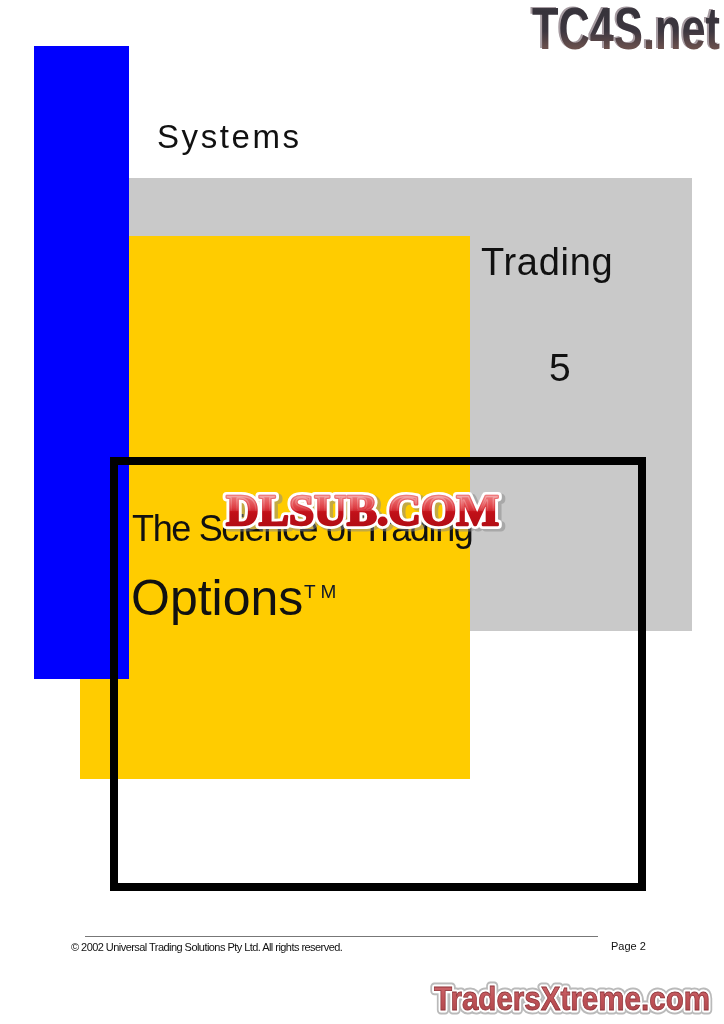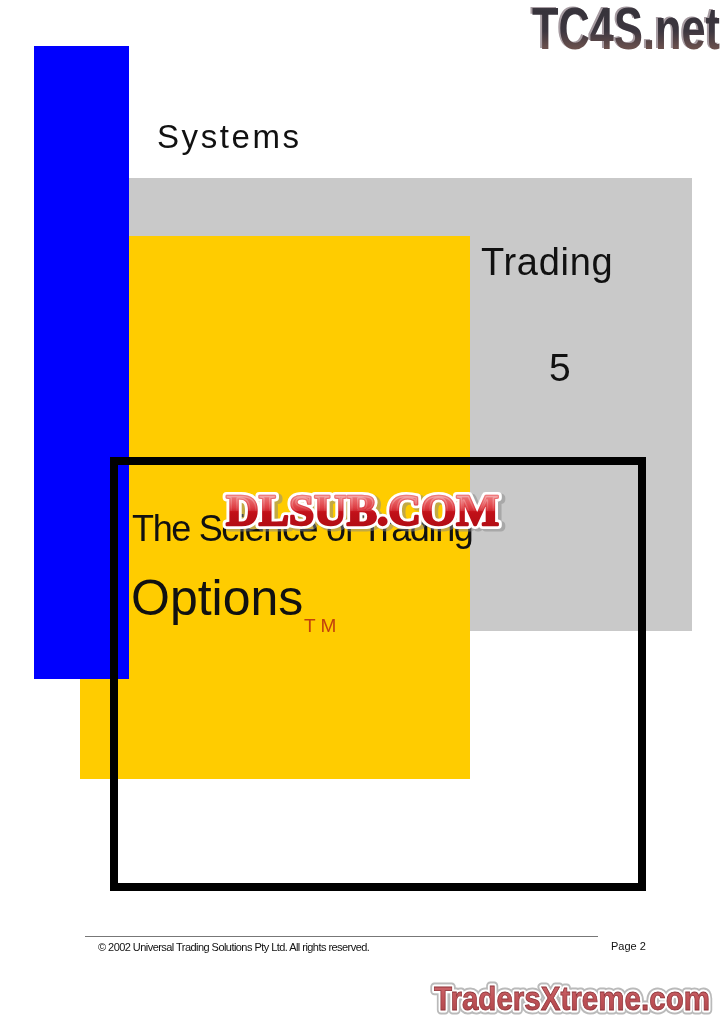--- a/index.html
+++ b/index.html
@@ -21,21 +21,21 @@
 <div class="abs" style="left:157px;top:120px;font-size:33px;letter-spacing:2.6px;color:#111;line-height:1;">Systems</div>
 
 <div class="abs" style="left:481px;top:243px;font-size:38px;letter-spacing:0.7px;color:#111;line-height:1;">Trading</div>
 
 <div class="abs" style="left:549px;top:348px;font-size:39px;color:#111;line-height:1;">5</div>
 
 <div class="abs" style="left:132px;top:511px;font-size:36px;letter-spacing:-1.35px;color:#111;line-height:1;">The Science of Trading</div>
 
 <div class="abs" style="left:131px;top:557px;font-size:50px;letter-spacing:0px;color:#111;line-height:1;margin-top:16px;">Options</div>
 
-<div class="abs" style="left:304px;top:616px;font-size:19px;letter-spacing:5px;color:#c2410c;line-height:1;">TM</div>
+<div class="abs" style="left:304px;top:582px;font-size:19px;letter-spacing:5px;color:#0f172a;line-height:1;">TM</div>
 
 <svg class="abs" style="left:525px;top:-2px;" width="200" height="58" viewBox="0 0 200 58">
   <defs>
     <linearGradient id="tcgrad" x1="0" y1="0" x2="0" y2="1">
       <stop offset="0" stop-color="#57525b"></stop>
       <stop offset="0.25" stop-color="#37333b"></stop>
       <stop offset="0.55" stop-color="#3d3740"></stop>
       <stop offset="0.82" stop-color="#6d524e"></stop>
       <stop offset="1" stop-color="#8a6e66"></stop>
     </linearGradient>
@@ -61,21 +61,21 @@
   <g font-family="Liberation Serif, serif" font-weight="bold" font-size="44">
     <text x="16" y="43" textLength="273" lengthAdjust="spacingAndGlyphs" fill="#888888" stroke="#888888" stroke-width="9" stroke-linejoin="round" opacity="0.5">DLSUB.COM</text>
     <text x="13" y="41" textLength="273" lengthAdjust="spacingAndGlyphs" fill="#ffffff" stroke="#ffffff" stroke-width="8" stroke-linejoin="round">DLSUB.COM</text>
     <text x="13" y="41" textLength="273" lengthAdjust="spacingAndGlyphs" fill="url(#redgrad)" stroke="url(#redgrad)" stroke-width="2.4" stroke-linejoin="round">DLSUB.COM</text>
     <text x="13" y="41" textLength="273" lengthAdjust="spacingAndGlyphs" fill="url(#gloss)" stroke="url(#gloss)" stroke-width="2.4" stroke-linejoin="round">DLSUB.COM</text>
   </g>
 </svg>
 
 <div class="abs" style="left:85px;top:936px;width:513px;height:1px;background:#777;"></div>
 
-<div class="abs" style="left:98px;top:942px;font-size:11px;letter-spacing:-0.55px;color:#111;line-height:1;">© 2002 Universal Trading Solutions Pty Ltd. All rights reserved.</div>
+<div class="abs" style="left:71px;top:942px;font-size:11px;letter-spacing:-0.55px;color:#111;line-height:1;">© 2002 Universal Trading Solutions Pty Ltd. All rights reserved.</div>
 
 <div class="abs" style="left:611px;top:941px;font-size:11px;color:#111;line-height:1;">Page 2</div>
 
 <svg class="abs" style="left:424px;top:977px;" width="296" height="46" viewBox="0 0 296 46">
   <defs>
     <linearGradient id="txgrad" x1="0" y1="0" x2="0" y2="1">
       <stop offset="0" stop-color="#cf6d73"></stop>
       <stop offset="0.5" stop-color="#c05358"></stop>
       <stop offset="1" stop-color="#ab4348"></stop>
     </linearGradient>

